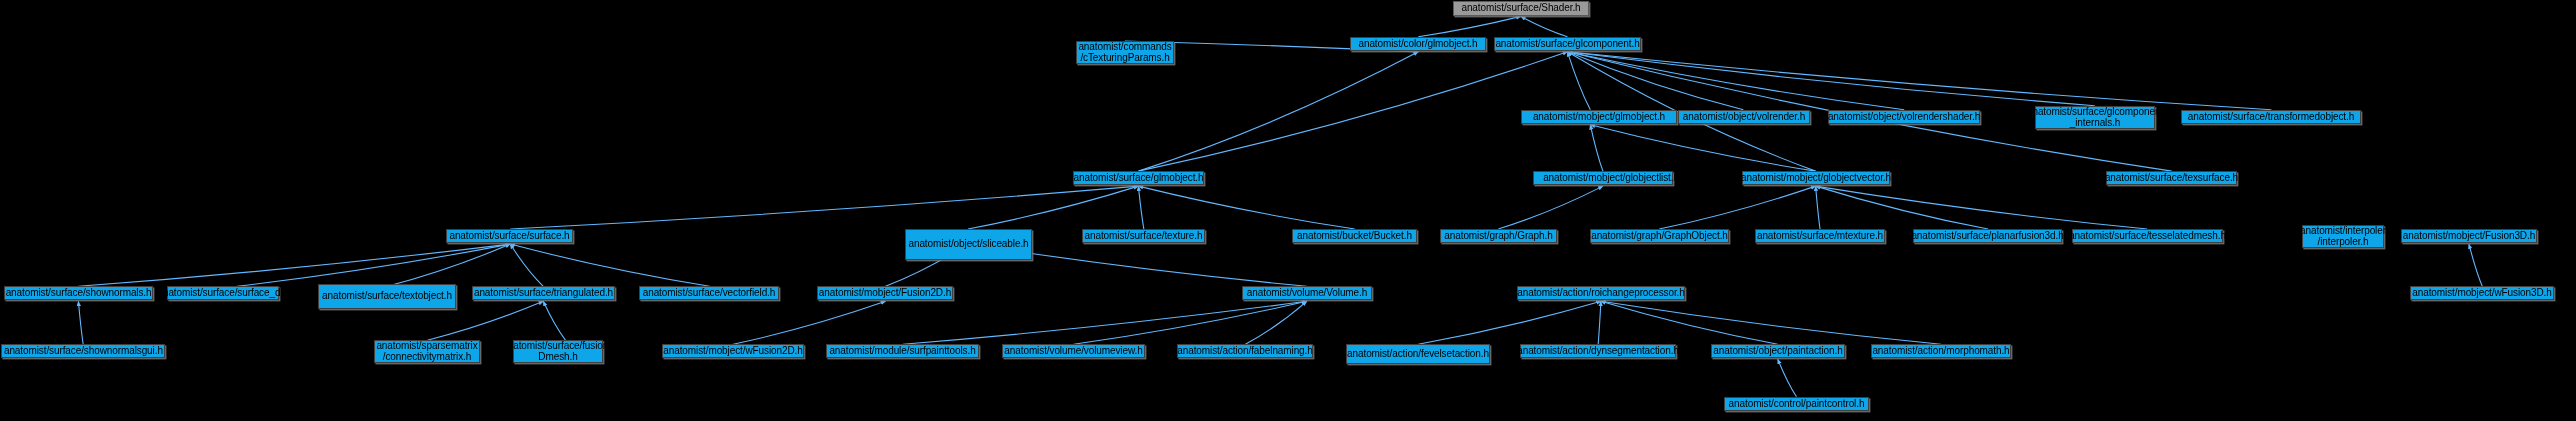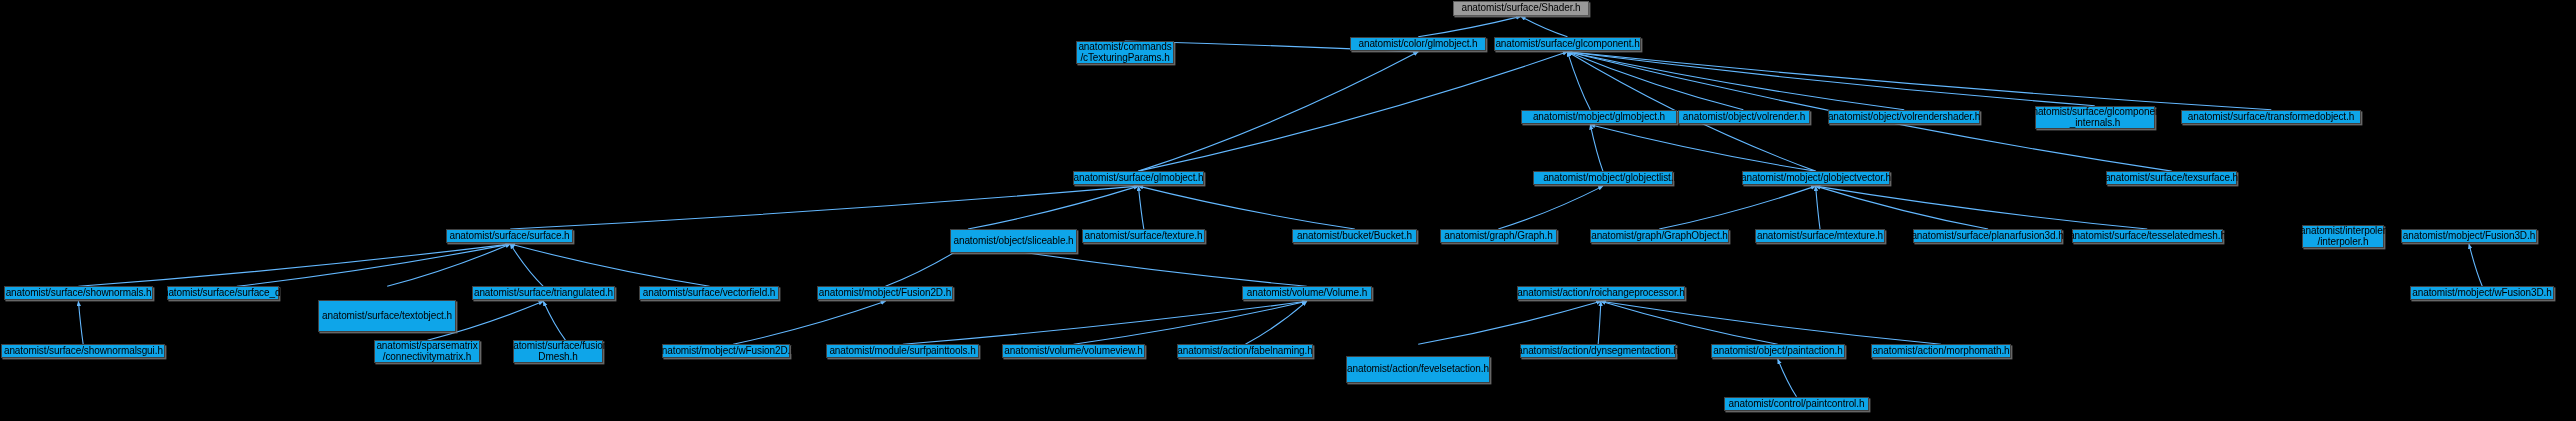--- a/index.html
+++ b/index.html
@@ -78,49 +78,49 @@
       <div class="node" style="left: 1678px; top: 110px; width: 132px; height: 14.3px;">anatomist/object/volrender.h</div>
       <div class="node" style="left: 1828px; top: 110px; width: 152px; height: 14.3px;">anatomist/object/volrendershader.h</div>
       <div class="node" style="left: 2035px; top: 106px; width: 120px; height: 23px;">anatomist/surface/glcomponent
 _internals.h</div>
       <div class="node" style="left: 2181px; top: 110px; width: 180px; height: 14.3px;">anatomist/surface/transformedobject.h</div>
       <div class="node" style="left: 1533px; top: 171px; width: 140px; height: 14.3px; padding-left: 16px;">anatomist/mobject/globjectlist.h</div>
       <div class="node" style="left: 1073px; top: 171px; width: 131px; height: 14.3px;">anatomist/surface/glmobject.h</div>
       <div class="node" style="left: 1742px; top: 171px; width: 148px; height: 14.3px;">anatomist/mobject/globjectvector.h</div>
       <div class="node" style="left: 2106px; top: 171px; width: 131px; height: 14.3px;">anatomist/surface/texsurface.h</div>
       <div class="node" style="left: 446px; top: 229px; width: 127px; height: 14.3px;">anatomist/surface/surface.h</div>
-      <div class="node" style="left: 950px; top: 229px; width: 127px; height: 24px;">anatomist/object/sliceable.h</div>
+      <div class="node" style="left: 905px; top: 229px; width: 127px; height: 31px;">anatomist/object/sliceable.h</div>
       <div class="node" style="left: 1082px; top: 229px; width: 123px; height: 14.3px;">anatomist/surface/texture.h</div>
       <div class="node" style="left: 1292px; top: 229px; width: 125px; height: 14.3px;">anatomist/bucket/Bucket.h</div>
       <div class="node" style="left: 1440px; top: 229px; width: 117px; height: 14.3px;">anatomist/graph/Graph.h</div>
       <div class="node" style="left: 1590px; top: 229px; width: 139px; height: 14.3px;">anatomist/graph/GraphObject.h</div>
       <div class="node" style="left: 1755px; top: 229px; width: 130px; height: 14.3px;">anatomist/surface/mtexture.h</div>
       <div class="node" style="left: 1913px; top: 229px; width: 149px; height: 14.3px;">anatomist/surface/planarfusion3d.h</div>
       <div class="node" style="left: 2072px; top: 229px; width: 151px; height: 14.3px;">anatomist/surface/tesselatedmesh.h</div>
       <div class="node" style="left: 2302px; top: 225px; width: 82px; height: 23px;">anatomist/interpoler
 /interpoler.h</div>
       <div class="node" style="left: 2401px; top: 229px; width: 136px; height: 14.3px;">anatomist/mobject/Fusion3D.h</div>
       <div class="node" style="left: 4.1px; top: 286px; width: 149px; height: 14.3px;">anatomist/surface/shownormals.h</div>
       <div class="node" style="left: 167px; top: 286px; width: 112px; height: 14.3px;">anatomist/surface/surface_d.h</div>
-      <div class="node" style="left: 318px; top: 300px; width: 138px; height: 32px;">anatomist/surface/textobject.h</div>
+      <div class="node" style="left: 318px; top: 284px; width: 138px; height: 25px;">anatomist/surface/textobject.h</div>
       <div class="node" style="left: 472px; top: 286px; width: 143px; height: 14.3px;">anatomist/surface/triangulated.h</div>
       <div class="node" style="left: 639px; top: 286px; width: 140px; height: 14.3px;">anatomist/surface/vectorfield.h</div>
       <div class="node" style="left: 817px; top: 286px; width: 136px; height: 14.3px;">anatomist/mobject/Fusion2D.h</div>
       <div class="node" style="left: 1242px; top: 286px; width: 130px; height: 14.3px;">anatomist/volume/Volume.h</div>
       <div class="node" style="left: 1517px; top: 286px; width: 168px; height: 14.3px;">anatomist/action/roichangeprocessor.h</div>
       <div class="node" style="left: 2410px; top: 286px; width: 144px; height: 14.3px;">anatomist/mobject/wFusion3D.h</div>
       <div class="node" style="left: 1.4px; top: 344px; width: 164px; height: 14.3px;">anatomist/surface/shownormalsgui.h</div>
       <div class="node" style="left: 374px; top: 340px; width: 106px; height: 23px;">anatomist/sparsematrix
 /connectivitymatrix.h</div>
       <div class="node" style="left: 513px; top: 340px; width: 90px; height: 23px;">anatomist/surface/fusion2
 Dmesh.h</div>
-      <div class="node" style="left: 662px; top: 344px; width: 128px; height: 14.3px;">anatomist/mobject/wFusion2D.h</div>
+      <div class="node" style="left: 662px; top: 344px; width: 142px; height: 14.3px;">anatomist/mobject/wFusion2D.h</div>
       <div class="node" style="left: 826px; top: 344px; width: 153px; height: 14.3px;">anatomist/module/surfpainttools.h</div>
       <div class="node" style="left: 1002px; top: 344px; width: 143px; height: 14.3px;">anatomist/volume/volumeview.h</div>
       <div class="node" style="left: 1177px; top: 344px; width: 136px; height: 14.3px;">anatomist/action/fabelnaming.h</div>
-      <div class="node" style="left: 1346px; top: 344px; width: 144px; height: 27px; margin-top: 12px;">anatomist/action/fevelsetaction.h</div>
+      <div class="node" style="left: 1346px; top: 344px; width: 144px; height: 20px;">anatomist/action/fevelsetaction.h</div>
       <div class="node" style="left: 1520px; top: 344px; width: 156px; height: 14.3px;">anatomist/action/dynsegmentaction.h</div>
       <div class="node" style="left: 1711px; top: 344px; width: 134px; height: 14.3px;">anatomist/object/paintaction.h</div>
       <div class="node" style="left: 1871px; top: 344px; width: 140px; height: 14.3px;">anatomist/action/morphomath.h</div>
       <div class="node" style="left: 1724px; top: 397px; width: 145px; height: 14.3px;">anatomist/control/paintcontrol.h</div>
     </div>
 </div>
 
 
 </body></html>

